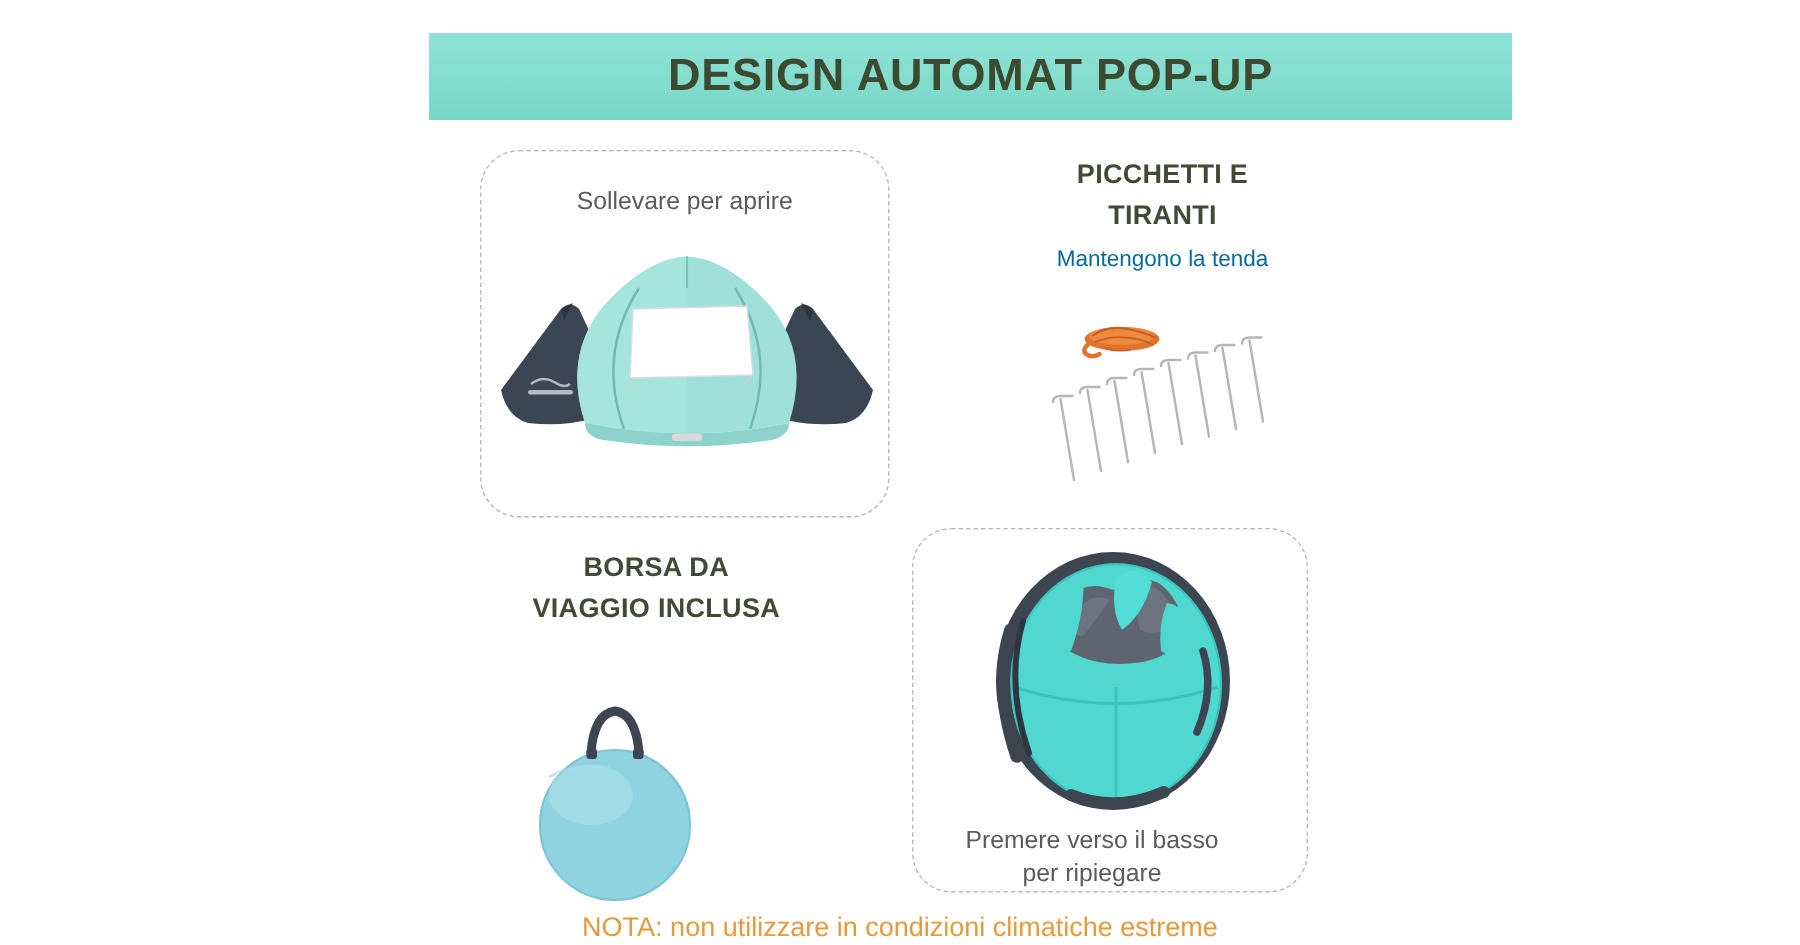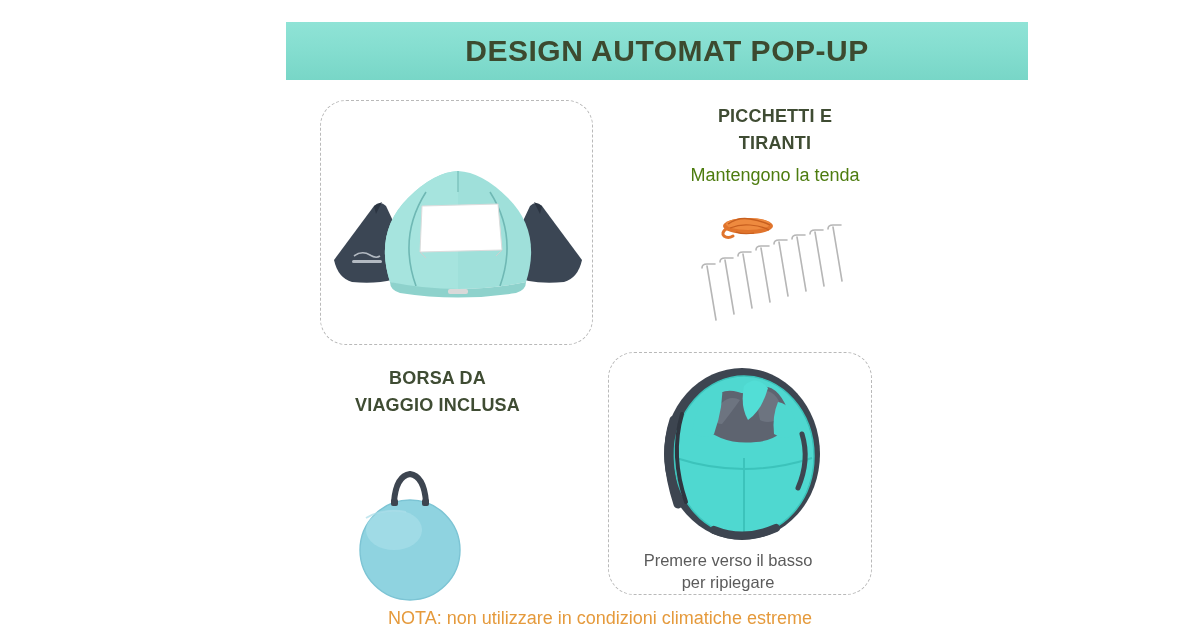--- a/index.html
+++ b/index.html
@@ -9,21 +9,21 @@
     font-family:"Liberation Sans", sans-serif;
     overflow:hidden;
     position:relative;
   }
   .stage{position:absolute;inset:0;}
 
   
   .banner{
     position:absolute;left:286px;top:22px;width:722px;height:58px;
     background:linear-gradient(180deg,#8fe3d6 0%,#85ded0 45%,#78d6c7 100%);
-    display:flex;align-items:center;justify-content:center;padding-left:20px;
+    display:flex;align-items:center;justify-content:center;
   }
   .banner-title{
     font-size:30px;font-weight:bold;color:#3c4a2f;
     letter-spacing:.5px;white-space:nowrap;
   }
 
   
   .dashed{
     position:absolute;
     border:1.5px dashed #b9b9b9;
@@ -38,21 +38,21 @@
     position:absolute;text-align:center;
     color:#5b5b5b;font-size:16.5px;line-height:1.35;
   }
   .head{
     position:absolute;text-align:center;
     color:#3f4c33;font-weight:bold;font-size:18px;line-height:1.5;
     letter-spacing:.2px;
   }
   .sub{
     position:absolute;text-align:center;
-    color:#4d7c0f;font-size:18px;line-height:1.45;
+    color:#0369a1;font-size:15px;line-height:1.45;
   }
 
   #cap-lift{left:320px;top:123px;width:273px;}
   #head-pegs{left:645px;top:103px;width:260px;}
   #sub-pegs{left:630px;top:162px;width:290px;}
   #head-bag{left:285px;top:365px;width:305px;}
   #sub-bag{left:275px;top:432px;width:325px;}
   #cap-fold{left:596px;top:549px;width:264px;}
 
   .note{
@@ -72,20 +72,21 @@
 <body>
 
 <div class="stage">
 
   <div class="banner">
     <div class="banner-title">DESIGN AUTOMAT POP-UP</div>
   </div>
 
   <div class="dashed panel-tent"></div>
 
+  <div class="cap" id="cap-lift">Sollevare per aprire</div>
 
   <div class="art" id="art-tent">
     <svg width="256" height="140" viewBox="0 0 256 140">
 
       <path d="M4 98 L44 44 Q50 38 56 44 L86 108 Q60 124 22 120 Q8 116 4 98 Z" fill="#3b4654"></path>
       <path d="M44 44 L52 40 L46 52 Z" fill="#2b3441"></path>
 
       <path d="M252 98 L212 44 Q206 38 200 44 L170 108 Q196 124 234 120 Q248 116 252 98 Z" fill="#3b4654"></path>
       <path d="M212 44 L204 40 L210 52 Z" fill="#2b3441"></path>
 

